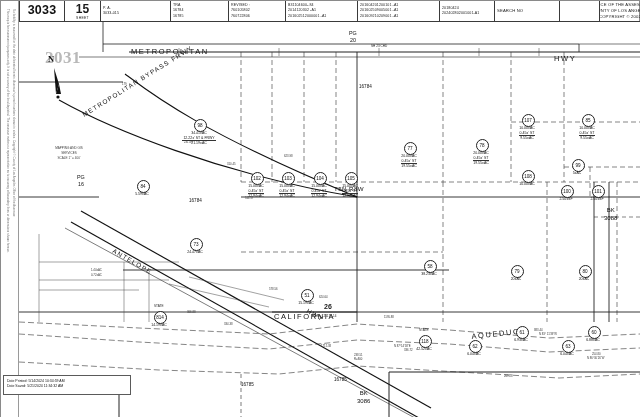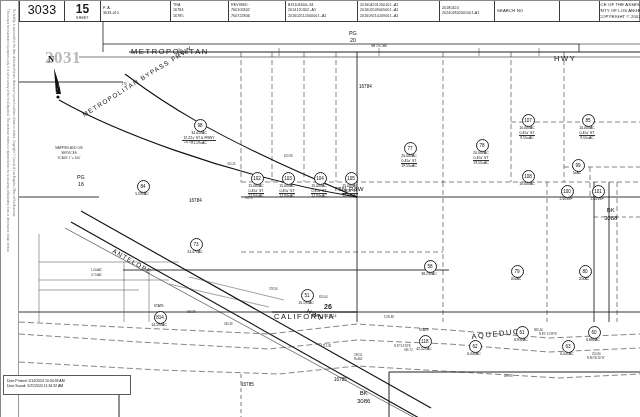--- a/index.html
+++ b/index.html
@@ -10,21 +10,21 @@
         box-sizing:border-box;border:1px solid #8a8a8a;}
 
   
   #header{position:absolute;left:18px;top:0;width:621px;height:21px;
           display:flex;box-sizing:border-box;border-bottom:1px solid #3a3a3a;}
   .hcell{border-right:1px solid #3a3a3a;box-sizing:border-box;
          display:flex;flex-direction:column;justify-content:center;
          padding:0 2px;overflow:hidden;}
   .hcell.first{border-left:1px solid #3a3a3a;}
   #h-book{width:46px;align-items:center;justify-content:center;}
-  #h-book .bk{font-size:12.5px;font-weight:normal;letter-spacing:.2px;}
+  #h-book .bk{font-size:12.5px;font-weight:bold;letter-spacing:.2px;}
   #h-sheet{width:36px;align-items:center;justify-content:center;}
   #h-sheet .sh{font-size:12px;font-weight:bold;line-height:1;}
   #h-sheet .shl{font-size:3.4px;letter-spacing:.3px;margin-top:1px;}
   #h-pa{width:70px;}
   #h-tra{width:58px;}
   #h-rev{width:57px;}
   #h-r1{width:72px;}
   #h-r2{width:82px;}
   #h-r3{width:55px;}
   #h-search{width:65px;justify-content:center;}

